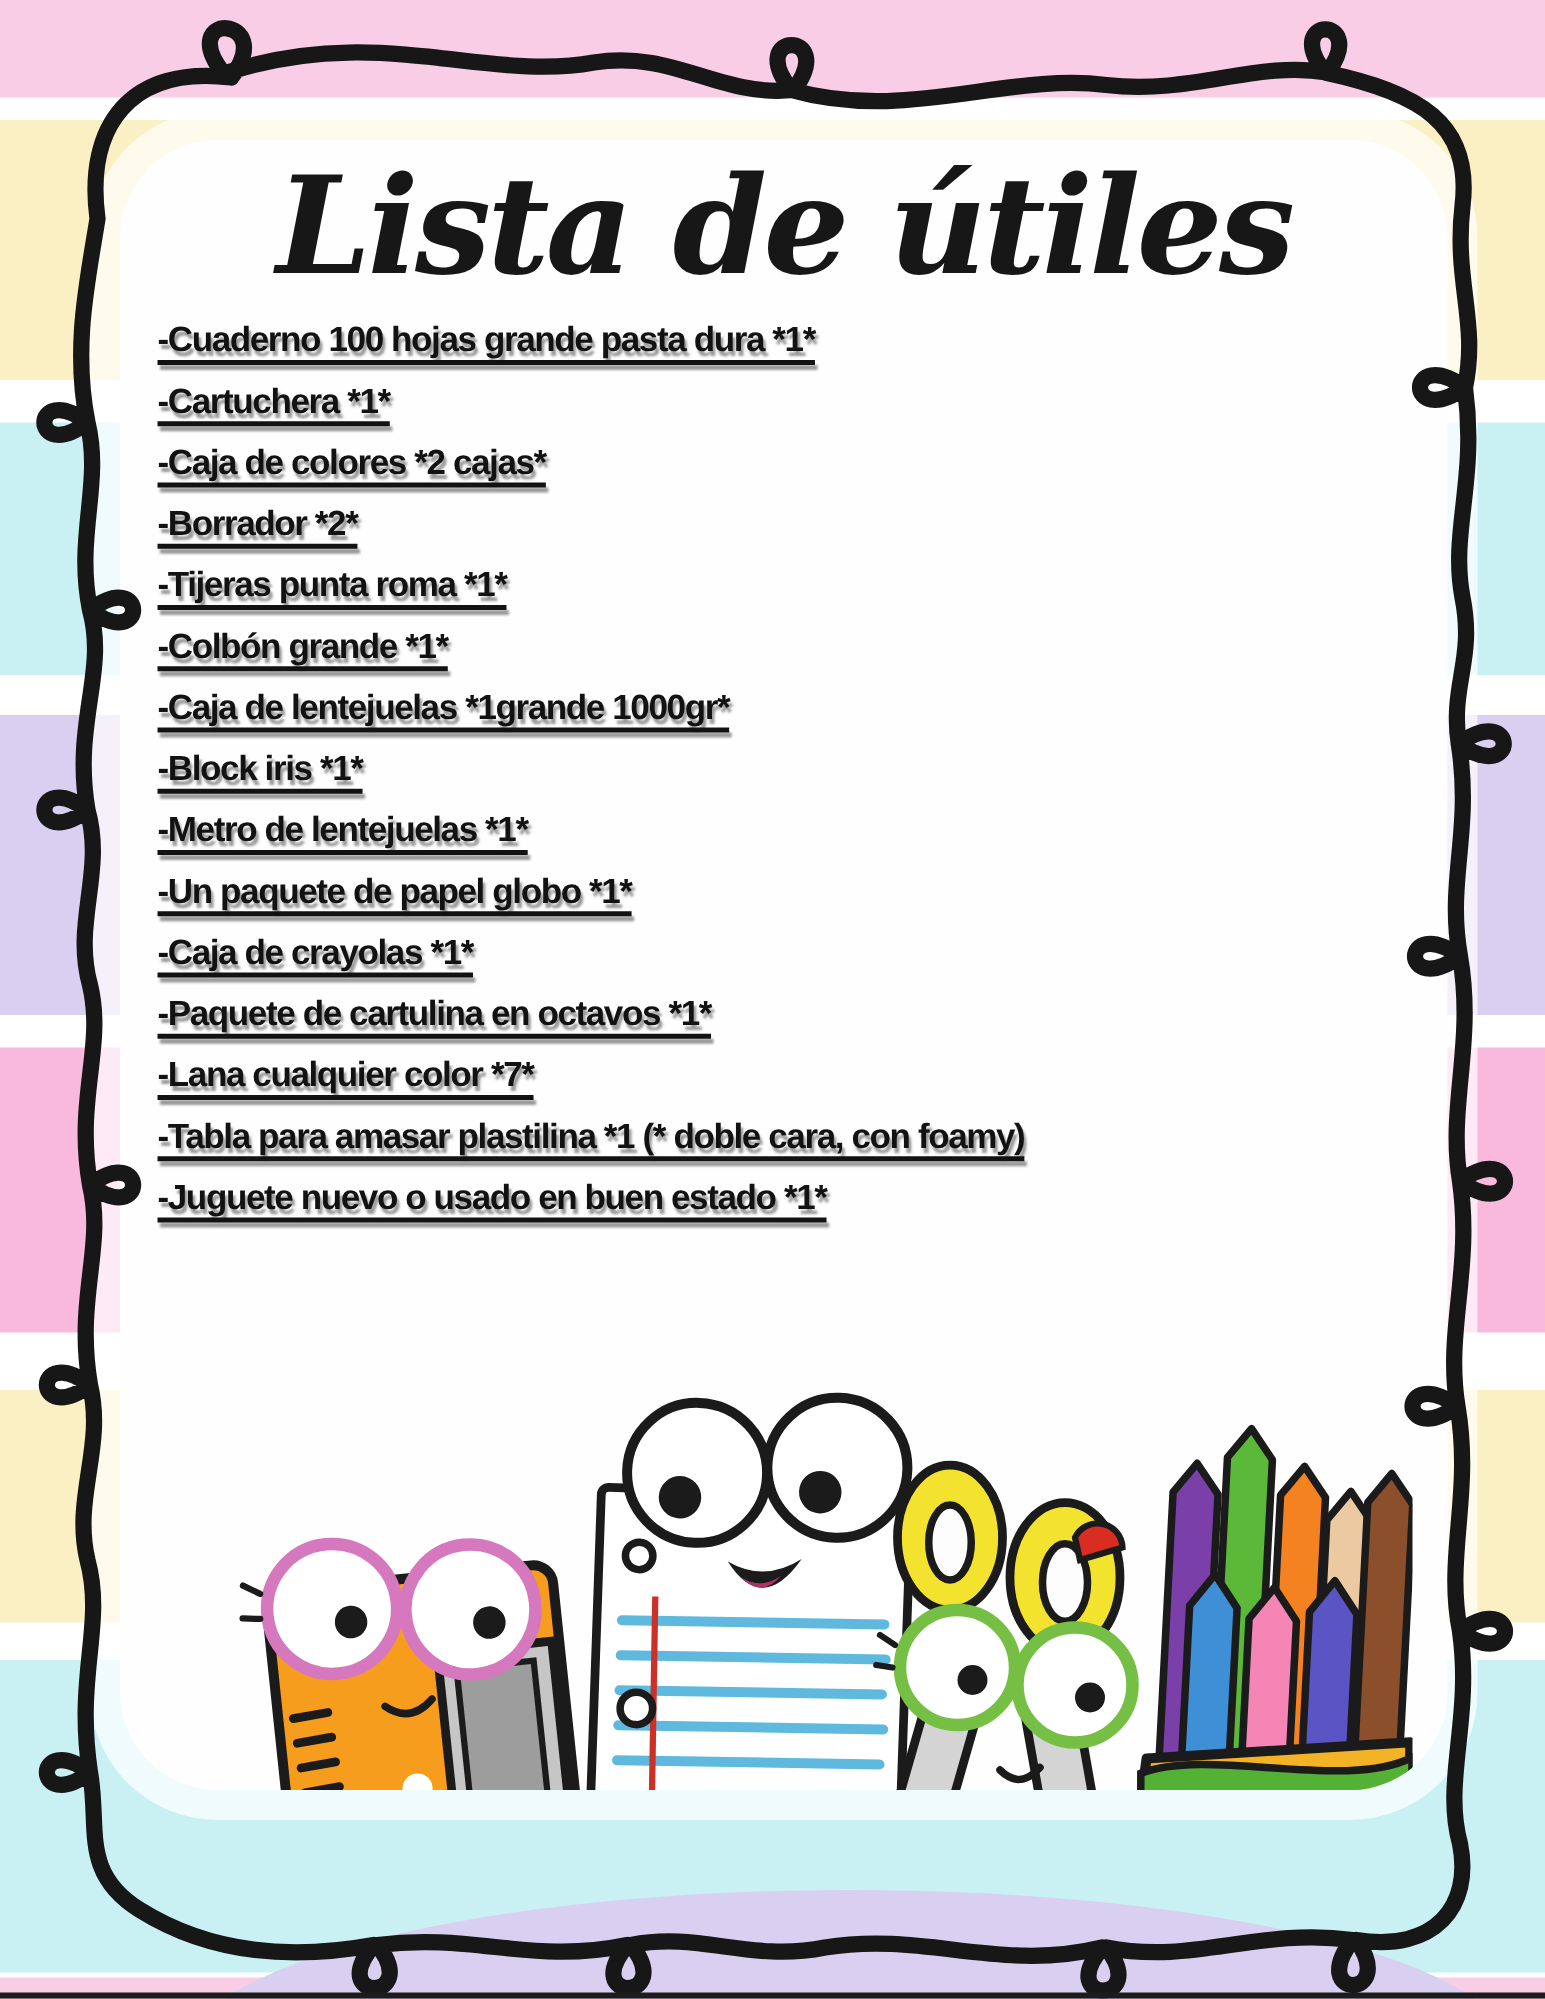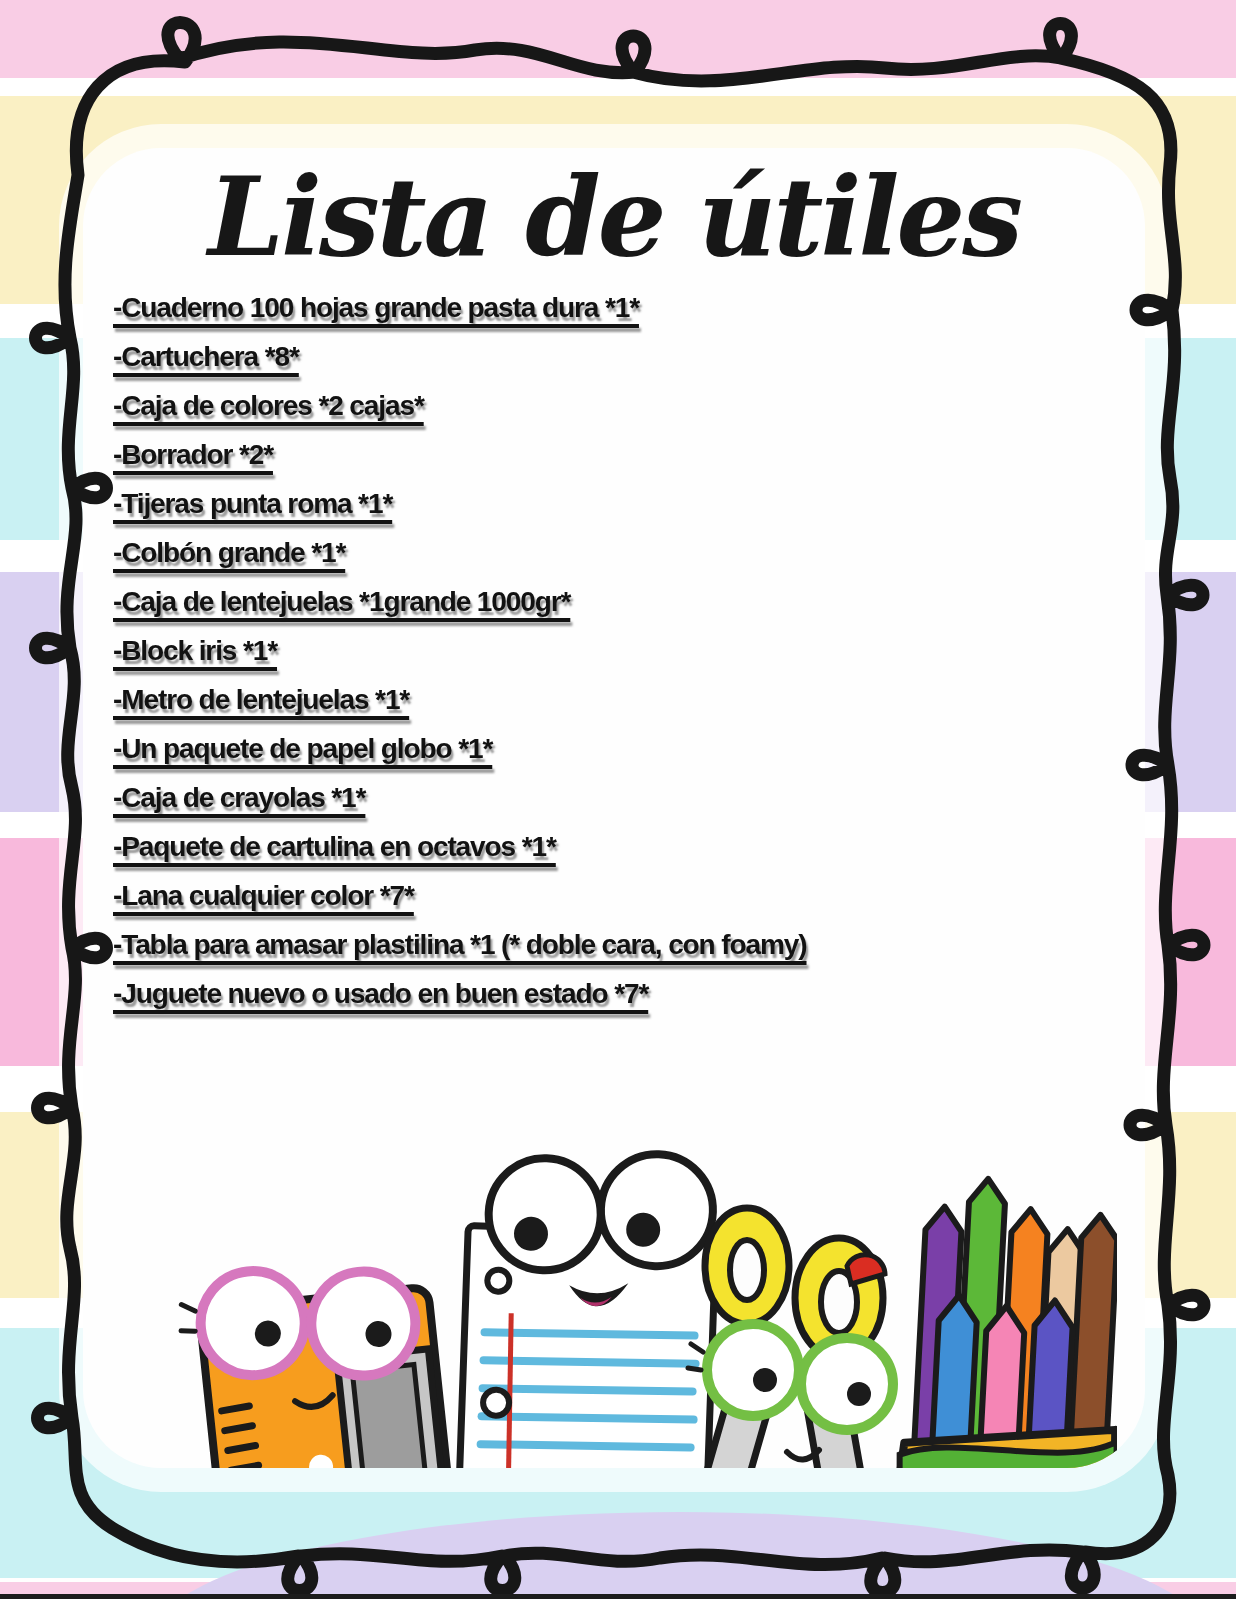--- a/index.html
+++ b/index.html
@@ -22,25 +22,25 @@
   
   .dome{
     position:absolute;top:1512px;left:150px;width:1060px;height:260px;
     background:var(--stripe-lavender,#d9d0f1);border-radius:50%;z-index:3;
   }
   .bottom-edge{position:absolute;left:0;bottom:0;height:5px;background:#1c1c1c;z-index:40;}
   .bottom-edge{right:0;}
 
   
   .card{
-    position:absolute;left:83px;top:112px;width:1062px;height:1320px;
+    position:absolute;left:96px;top:112px;width:1062px;height:1320px;
     background:var(--page-white,#fefefe);
     border-radius:78px;
     box-shadow:0 0 0 24px rgba(255,255,255,.7);
-    z-index:4;overflow:hidden;margin-top:36px;
+    z-index:4;overflow:hidden;
   }
   .title{
     margin:10px 0 0;
     text-align:center;
     font-family:"DejaVu Serif",serif;
     font-style:italic;font-weight:700;
     font-size:108px;line-height:118px;letter-spacing:-3px;
     color:var(--ink-black,#171717);
   }
   .supplies{
@@ -73,34 +73,34 @@
   <div class="stripe s7"></div>
   <div class="stripe s8"></div>
 </div>
 <div class="dome"></div>
 
 <div class="card">
   <h1 class="title">Lista de útiles</h1>
 
   <ul class="supplies">
     <li>-Cuaderno 100 hojas grande pasta dura *1*</li>
-    <li>-Cartuchera *8*</li>
+    <li>-Cartuchera *1*</li>
     <li>-Caja de colores *2 cajas*</li>
     <li>-Borrador *2*</li>
     <li>-Tijeras punta roma *1*</li>
     <li>-Colbón grande *1*</li>
     <li>-Caja de lentejuelas *1grande 1000gr*</li>
     <li>-Block iris *1*</li>
     <li>-Metro de lentejuelas *1*</li>
     <li>-Un paquete de papel globo *1*</li>
     <li>-Caja de crayolas *1*</li>
     <li>-Paquete de cartulina en octavos *1*</li>
     <li>-Lana cualquier color *7*</li>
     <li>-Tabla para amasar plastilina *1 (* doble cara, con foamy)</li>
-    <li>-Juguete nuevo o usado en buen estado *7*</li>
+    <li>-Juguete nuevo o usado en buen estado *1*</li>
   </ul>
 
   <svg class="art" viewBox="0 0 1006 440">
 
     <g transform="rotate(2 480 230)">
       <rect x="352" y="82" width="248" height="310" rx="6" fill="#ffffff" stroke="#1b1b1b" stroke-width="7"></rect>
       <g stroke="#5fb9de" stroke-width="8" stroke-linecap="round">
         <line x1="372" y1="188" x2="582" y2="184"></line>
         <line x1="372" y1="216" x2="584" y2="212"></line>
         <line x1="372" y1="244" x2="582" y2="240"></line>

